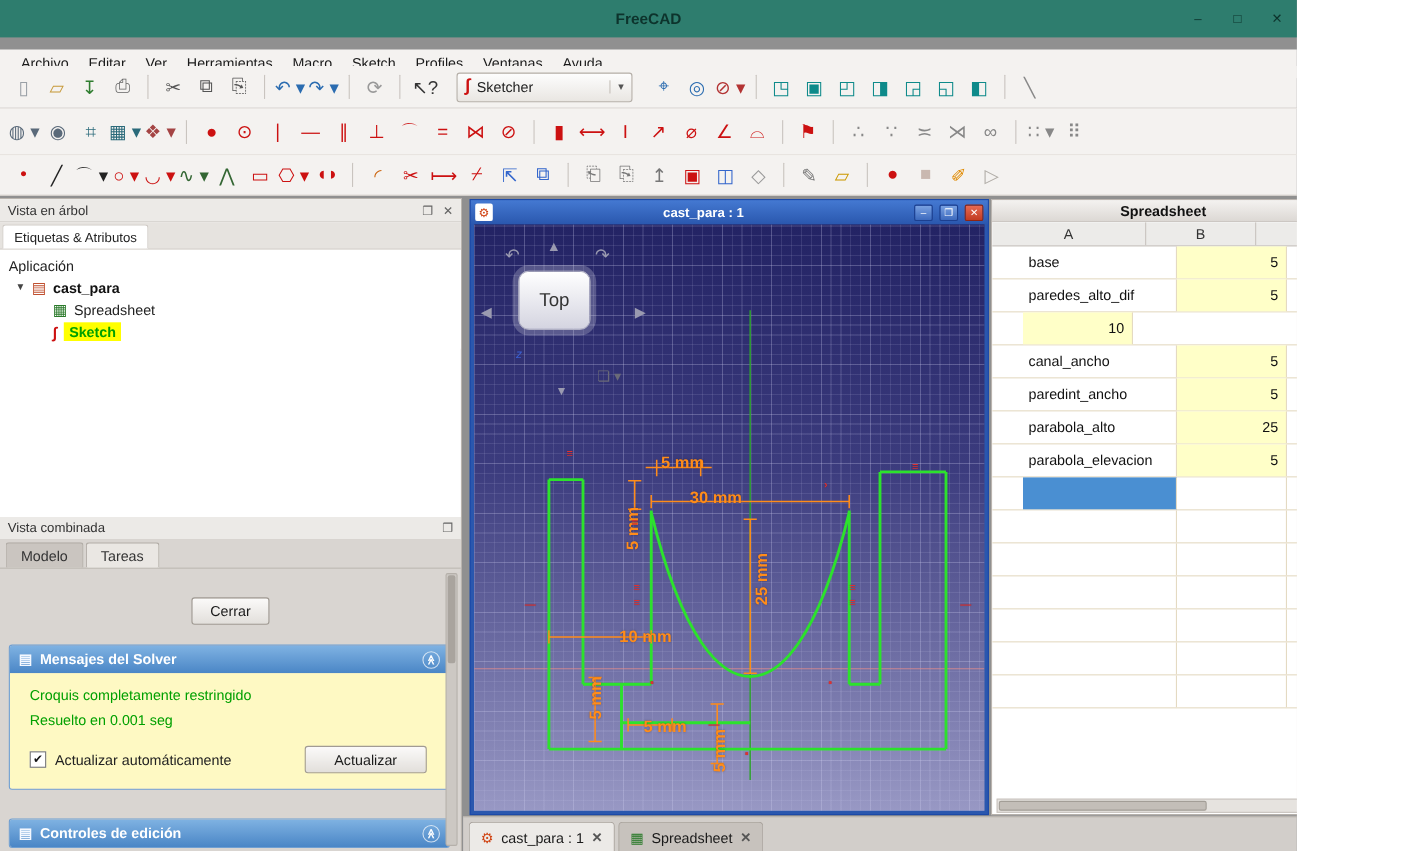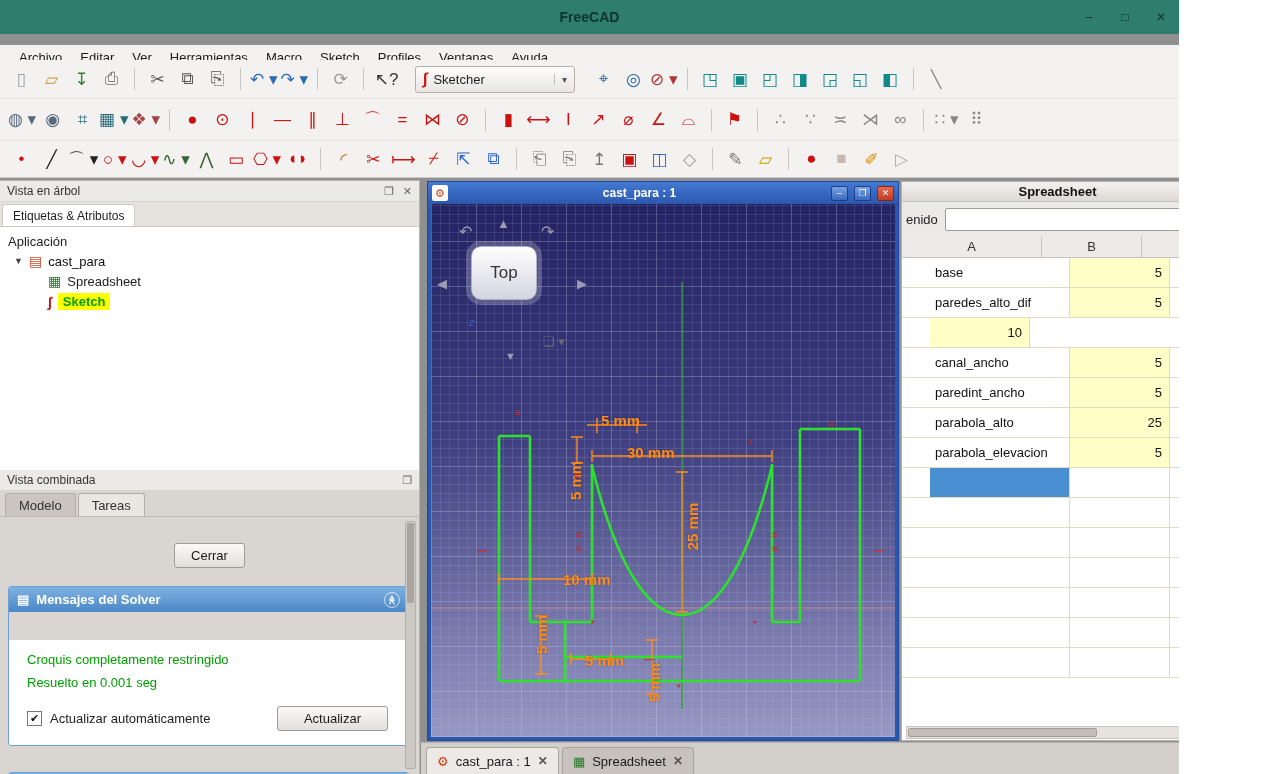--- a/index.html
+++ b/index.html
@@ -37,35 +37,35 @@
   .tree-tab { background:#fff; border:1px solid #cfcac5; border-bottom:none; padding:4px 10px 3px; font-size:12px; border-radius:3px 3px 0 0; }
   .tree-body { padding:5px 2px; font-size:13px; background:#fff; }
   .tree-root { padding:2px 6px; }
   .tree-node { display:flex; align-items:center; gap:6px; padding:2px 0 2px 12px; }
   .tree-node.child { padding-left:46px; }
   .expander { color:#444; font-size:9px; }
   .node-icon { font-size:14px; }
   .icon-doc { color:#c05030; }
   .icon-sheet { color:#2a7a2a; }
   .icon-sketch { color:#cc1111; font-weight:bold; }
-  .bold { font-weight:normal; color:#111; }
+  .bold { font-weight:bold; color:#111; }
   .hl { background:#ffff00; color:#00a000; font-weight:bold; padding:1px 5px; }
 
   .combined-panel { position:absolute; left:0; top:470px; width:420px; height:304px; background:#d9d5d1; border-right:1px solid #b9b4ae; overflow:hidden; }
   .cv-tabs { height:26px; display:flex; align-items:flex-end; padding-left:5px; gap:2px; border-bottom:1px solid #bdb8b3; background:#d9d5d1; }
   .cv-tab { padding:4px 13px 3px; font-size:13px; background:#cac5c0; border:1px solid #b2ada7; border-bottom:none; border-radius:3px 3px 0 0; color:#333; }
   .cv-tab.active { background:#eae7e3; }
   .cv-body { position:relative; height:calc(100% - 48px); padding-top:6px; }
   .btn { background:linear-gradient(#fbfaf9,#e2dfdb); border:1px solid #a19b94; border-radius:3px; padding:4px 16px; font-size:13px; color:#1a1a1a; }
   .cerrar { display:block; margin:20px auto 18px auto; }
   .section { margin:0 10px 26px 8px; border:1px solid #6f9fd2; border-radius:3px; overflow:hidden; }
   .section-header { height:25px; background:linear-gradient(#7fb2e2,#4a86c6); color:#fff; font-weight:bold; font-size:13px; display:flex; align-items:center; padding:0 8px; gap:7px; }
   .sec-icon { font-size:13px; color:#f4f8ff; }
   .collapse { margin-left:auto; width:16px; height:16px; border:1px solid rgba(255,255,255,.7); border-radius:50%; font-size:9px; display:flex; align-items:center; justify-content:center; transform:rotate(90deg); }
-  .section-body { background:#ffffff; padding:12px 18px 14px; font-size:13px;margin-top:28px; }
+  .section-body { background:#fef9c3; padding:12px 18px 14px; font-size:13px; }
   .solver-msg { color:#00a000; margin-bottom:8px; }
   .auto-row { display:flex; align-items:center; gap:8px; margin-top:16px; }
   .checkbox { width:15px; height:15px; background:#fff; border:1px solid #777; display:inline-flex; align-items:center; justify-content:center; font-size:11px; color:#111; }
   .auto-row .btn { margin-left:auto; margin-right:2px; padding:4px 26px; }
   .cv-scroll { position:absolute; right:3px; top:4px; bottom:4px; width:11px; background:#ccc8c3; border:1px solid #b5b0aa; border-radius:2px; }
   .cv-thumb { margin:1px; height:80px; background:#a9a49e; border-radius:2px; }
 
   
   .view3d { position:absolute; left:427px; top:181px; width:472px; height:560px; border:1px solid #1c49a8; background:#2a57ae; }
   .mdi-titlebar { height:22px; display:flex; align-items:center; padding:0 4px; gap:6px; background:linear-gradient(#4479d2,#2a57ae); }
@@ -421,24 +421,20 @@
     </div>
   </div>
 
   <div class="sheet-win">
     <div class="sheet-titlebar">
       <span class="sheet-title">Spreadsheet</span>
       <span class="sheet-btn">–</span>
       <span class="sheet-btn">❐</span>
       <span class="sheet-btn">✕</span>
     </div>
-    <div class="sheet-toolbar">
-      <span>enido</span>
-      <input class="content-input" value="" style="">
-    </div>
     <div class="sheet-grid">
       <div class="shead">
         <span class="shcell shA">A</span>
         <span class="shcell shB">B</span>
         <span class="shcell shC">C</span>
       </div>
       <div>
 
           <div class="srow">
             <span class="ca">base</span>

